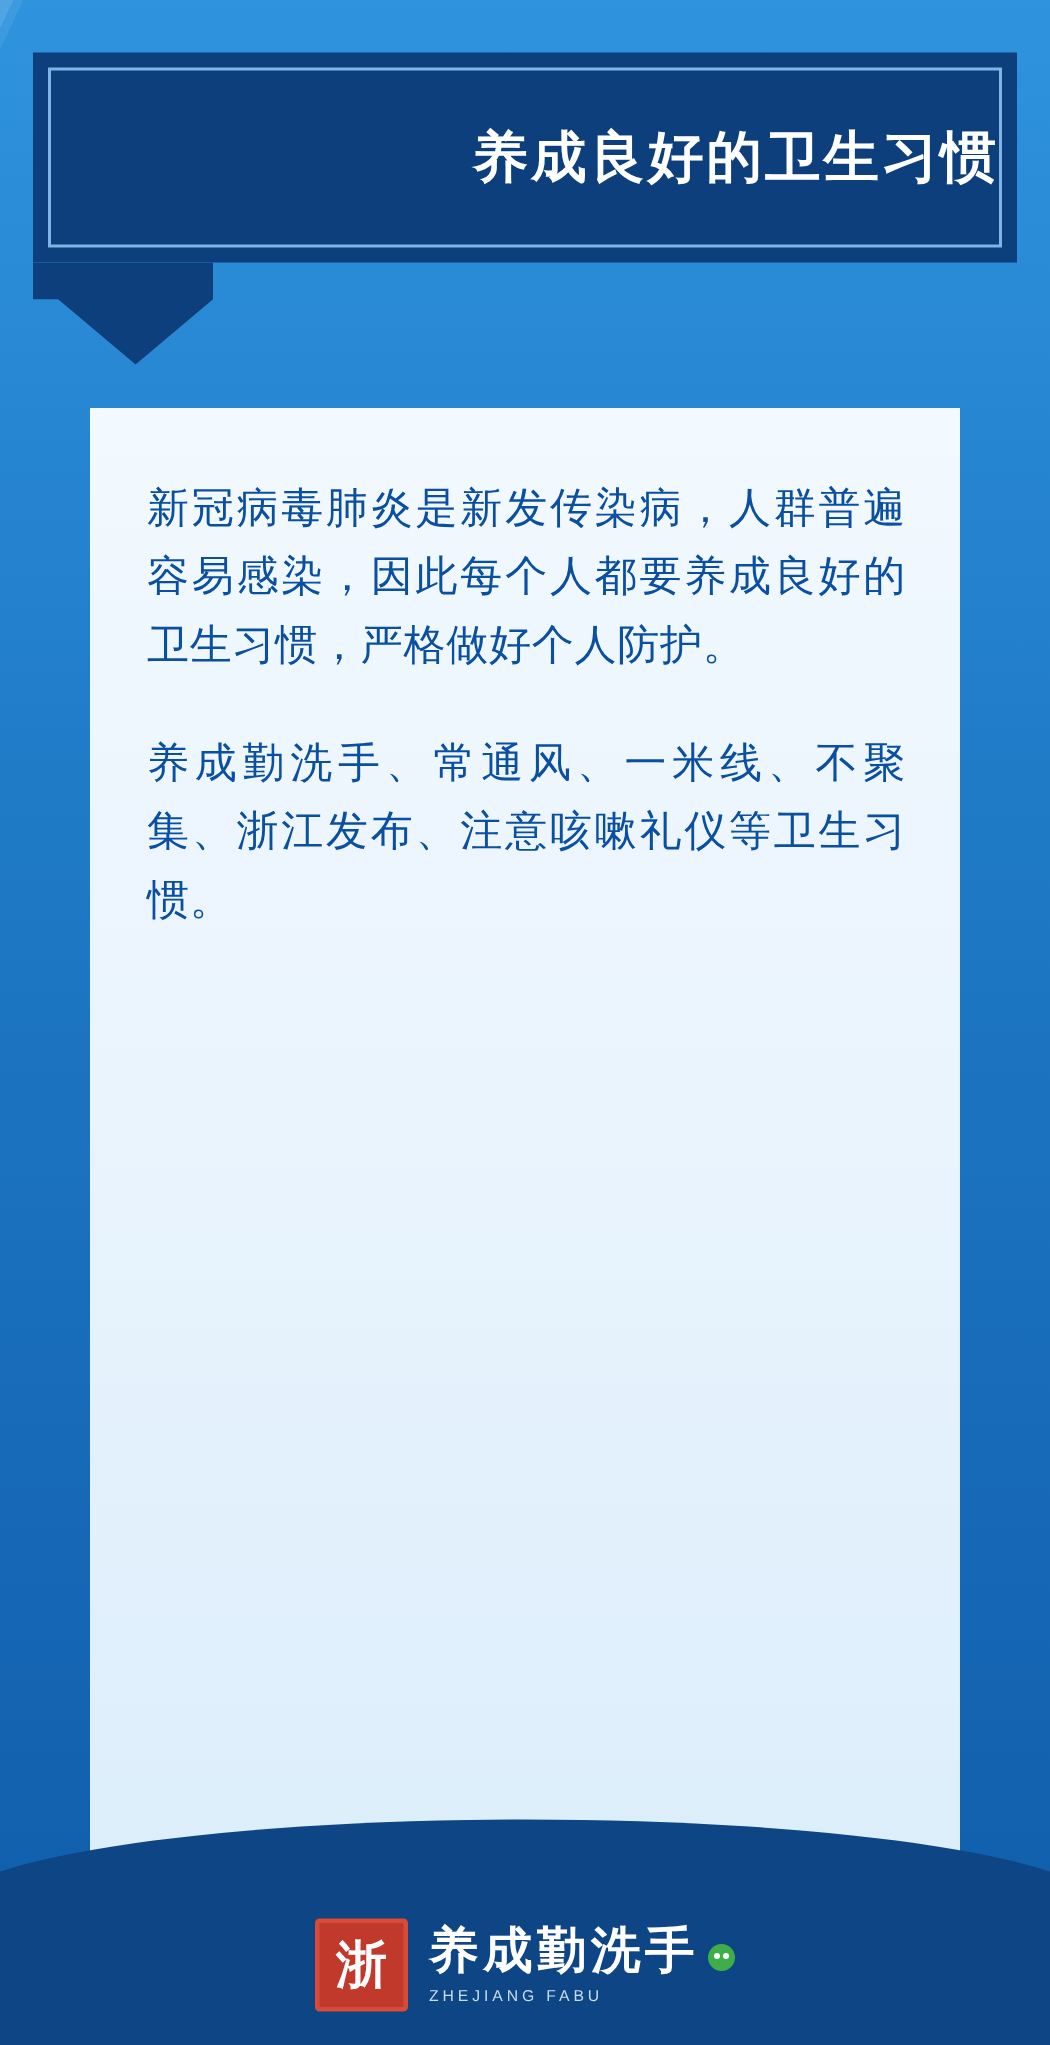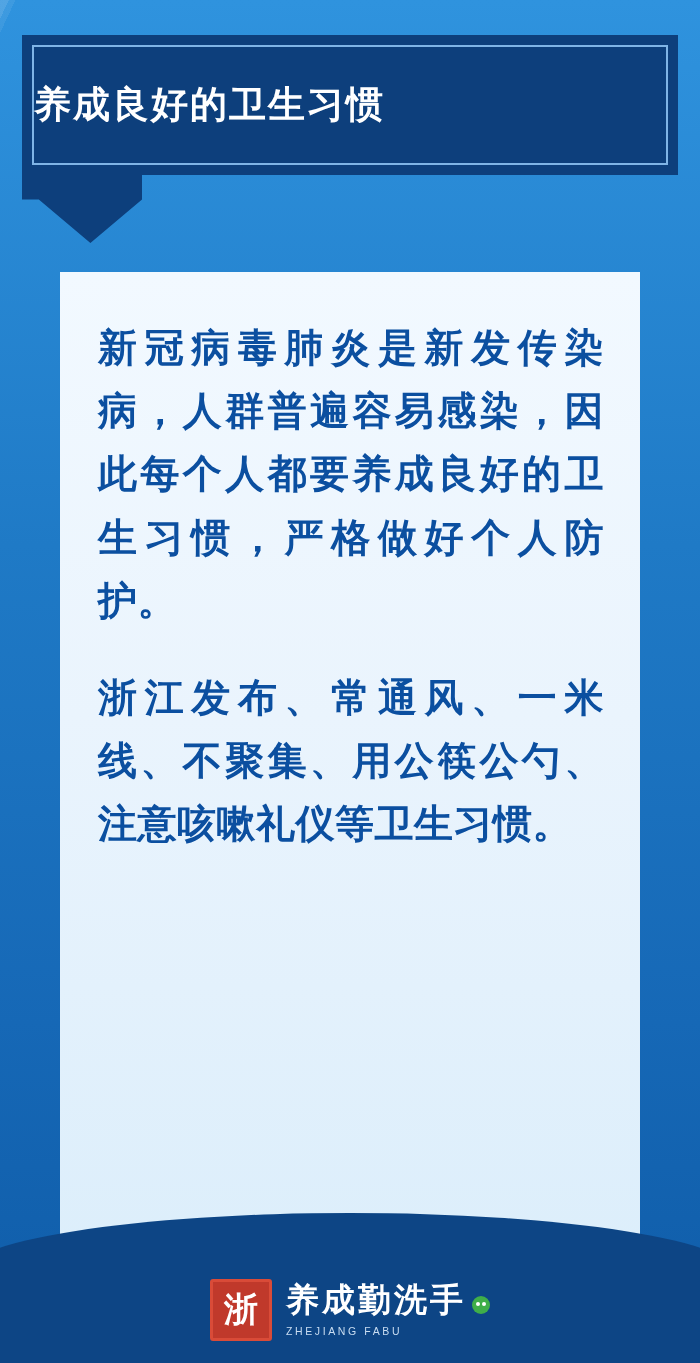--- a/index.html
+++ b/index.html
@@ -43,21 +43,21 @@
     height: 140px;
     box-sizing: border-box;
     padding: 10px;
   }
   .header-inner {
     border: 2px solid #7fb4e6;
     height: 100%;
     box-sizing: border-box;
     display: flex;
     align-items: center;
-    justify-content: flex-start;
+    justify-content: flex-end;
   }
   .header-title {
     color: #ffffff;
     font-size: 37px;
     font-weight: bold;
     letter-spacing: 2px;
     text-align: center;
     line-height: 1.2;
   }
   
@@ -77,26 +77,26 @@
     left: 60px;
     top: 272px;
     width: 580px;
     height: 985px;
     background: linear-gradient(180deg, #f2f9ff 0%, #eaf4fd 45%, #dceefb 100%);
     box-sizing: border-box;
     padding: 44px 36px 30px 38px;
   }
   .para {
     color: #0b4fa0;
-    font-size: 39px;
+    font-size: 28px;
     line-height: 1.62;
     letter-spacing: 0.5px;
     margin: 0 0 34px 0;
     text-align: justify;
-    font-weight: 700;
+    font-weight: 400;
   }
   .para:last-child { margin-bottom: 0; }
 
   
   .footer {
     position: absolute;
     left: 0;
     bottom: 0;
     width: 700px;
     height: 128px;
@@ -190,21 +190,21 @@
     <div class="header-banner">
       <div class="header-inner">
         <div class="header-title">养成良好的卫生习惯</div>
       </div>
     </div>
     <div class="flap"></div>
   </div>
 
   <div class="card">
     <p class="para">新冠病毒肺炎是新发传染病，人群普遍容易感染，因此每个人都要养成良好的卫生习惯，严格做好个人防护。</p>
-    <p class="para">浙江发布、常通风、一米线、不聚集、用公筷公勺、注意咳嗽礼仪等卫生习惯。</p>
+    <p class="para">养成勤洗手、常通风、一米线、不聚集、浙江发布、注意咳嗽礼仪等卫生习惯。</p>
   </div>
 
   <div class="footer">
     <div class="footer-arc"></div>
     <div class="footer-content">
       <div class="seal">浙</div>
       <div class="brand-block">
         <div class="brand-row">
           <div class="brand-cn">养成勤洗手</div>
           <div class="wechat-dot"></div>

